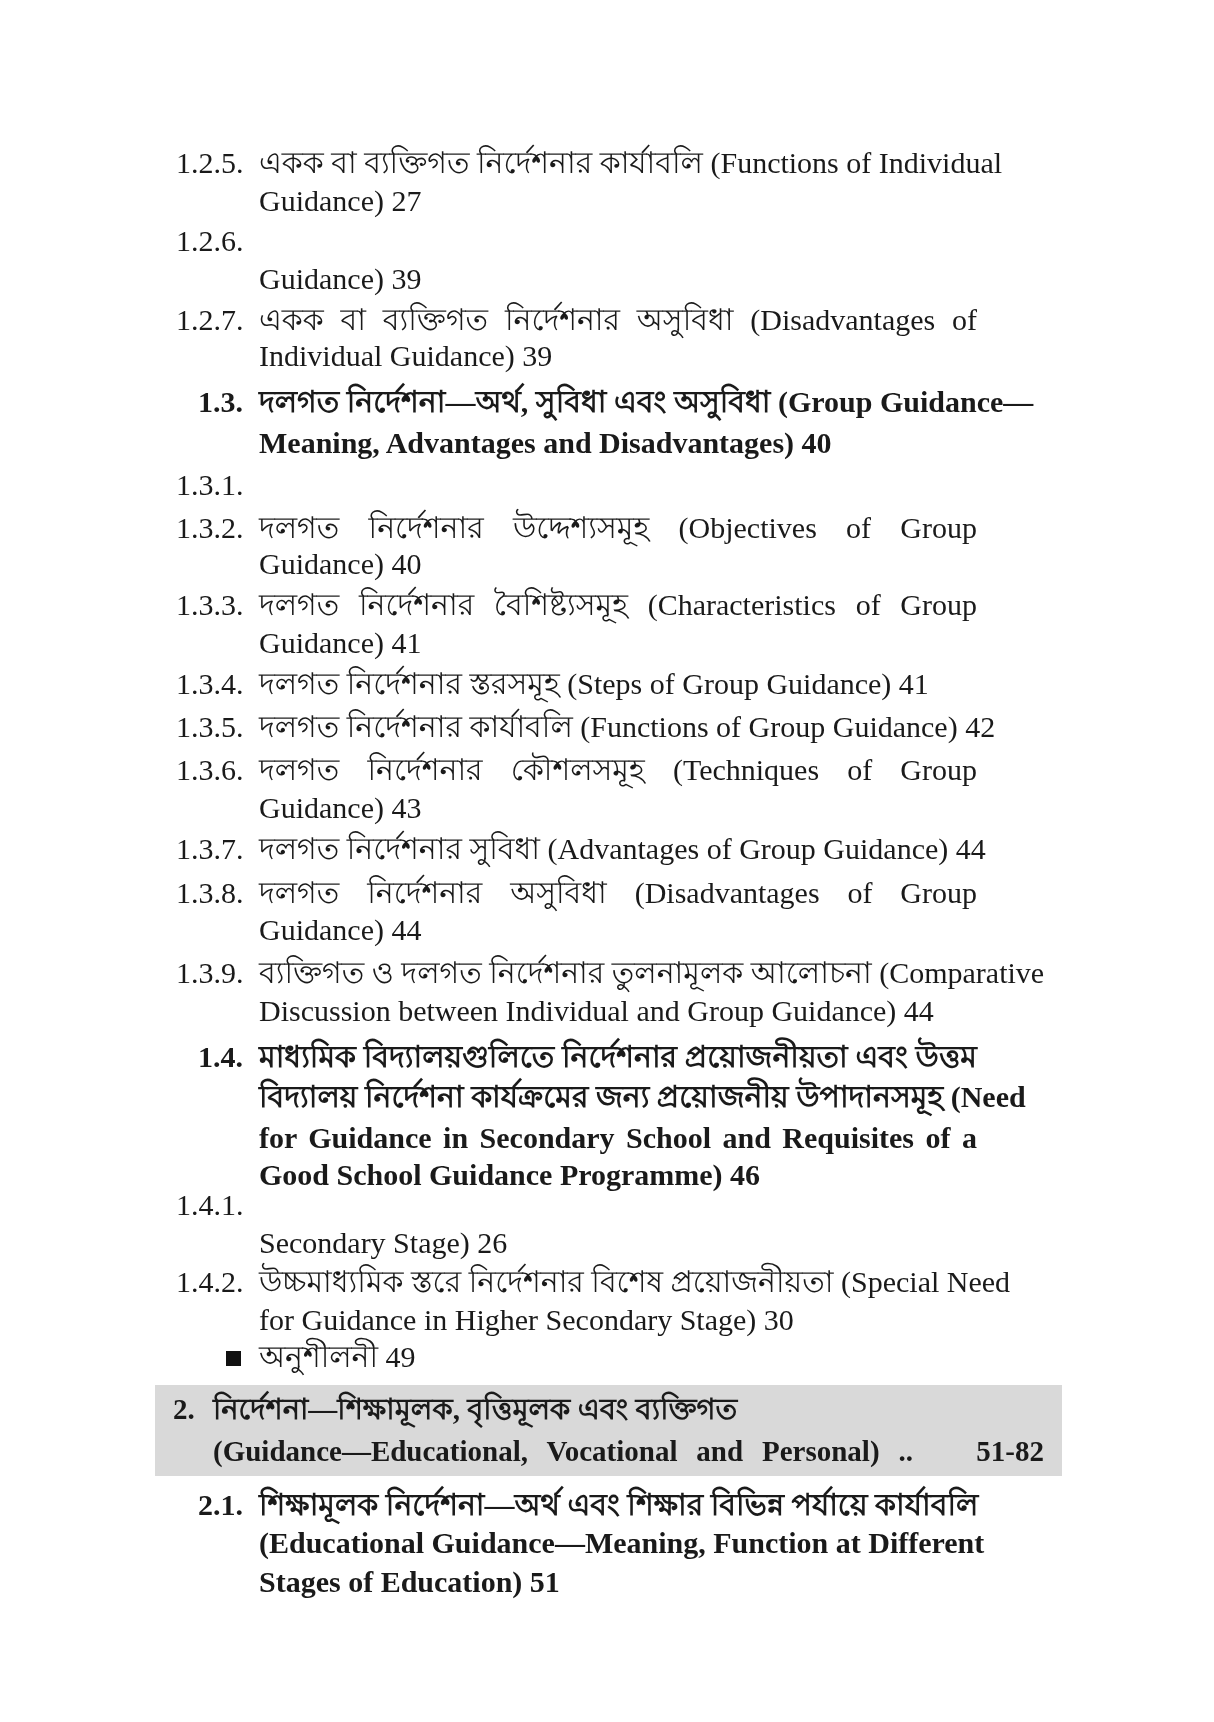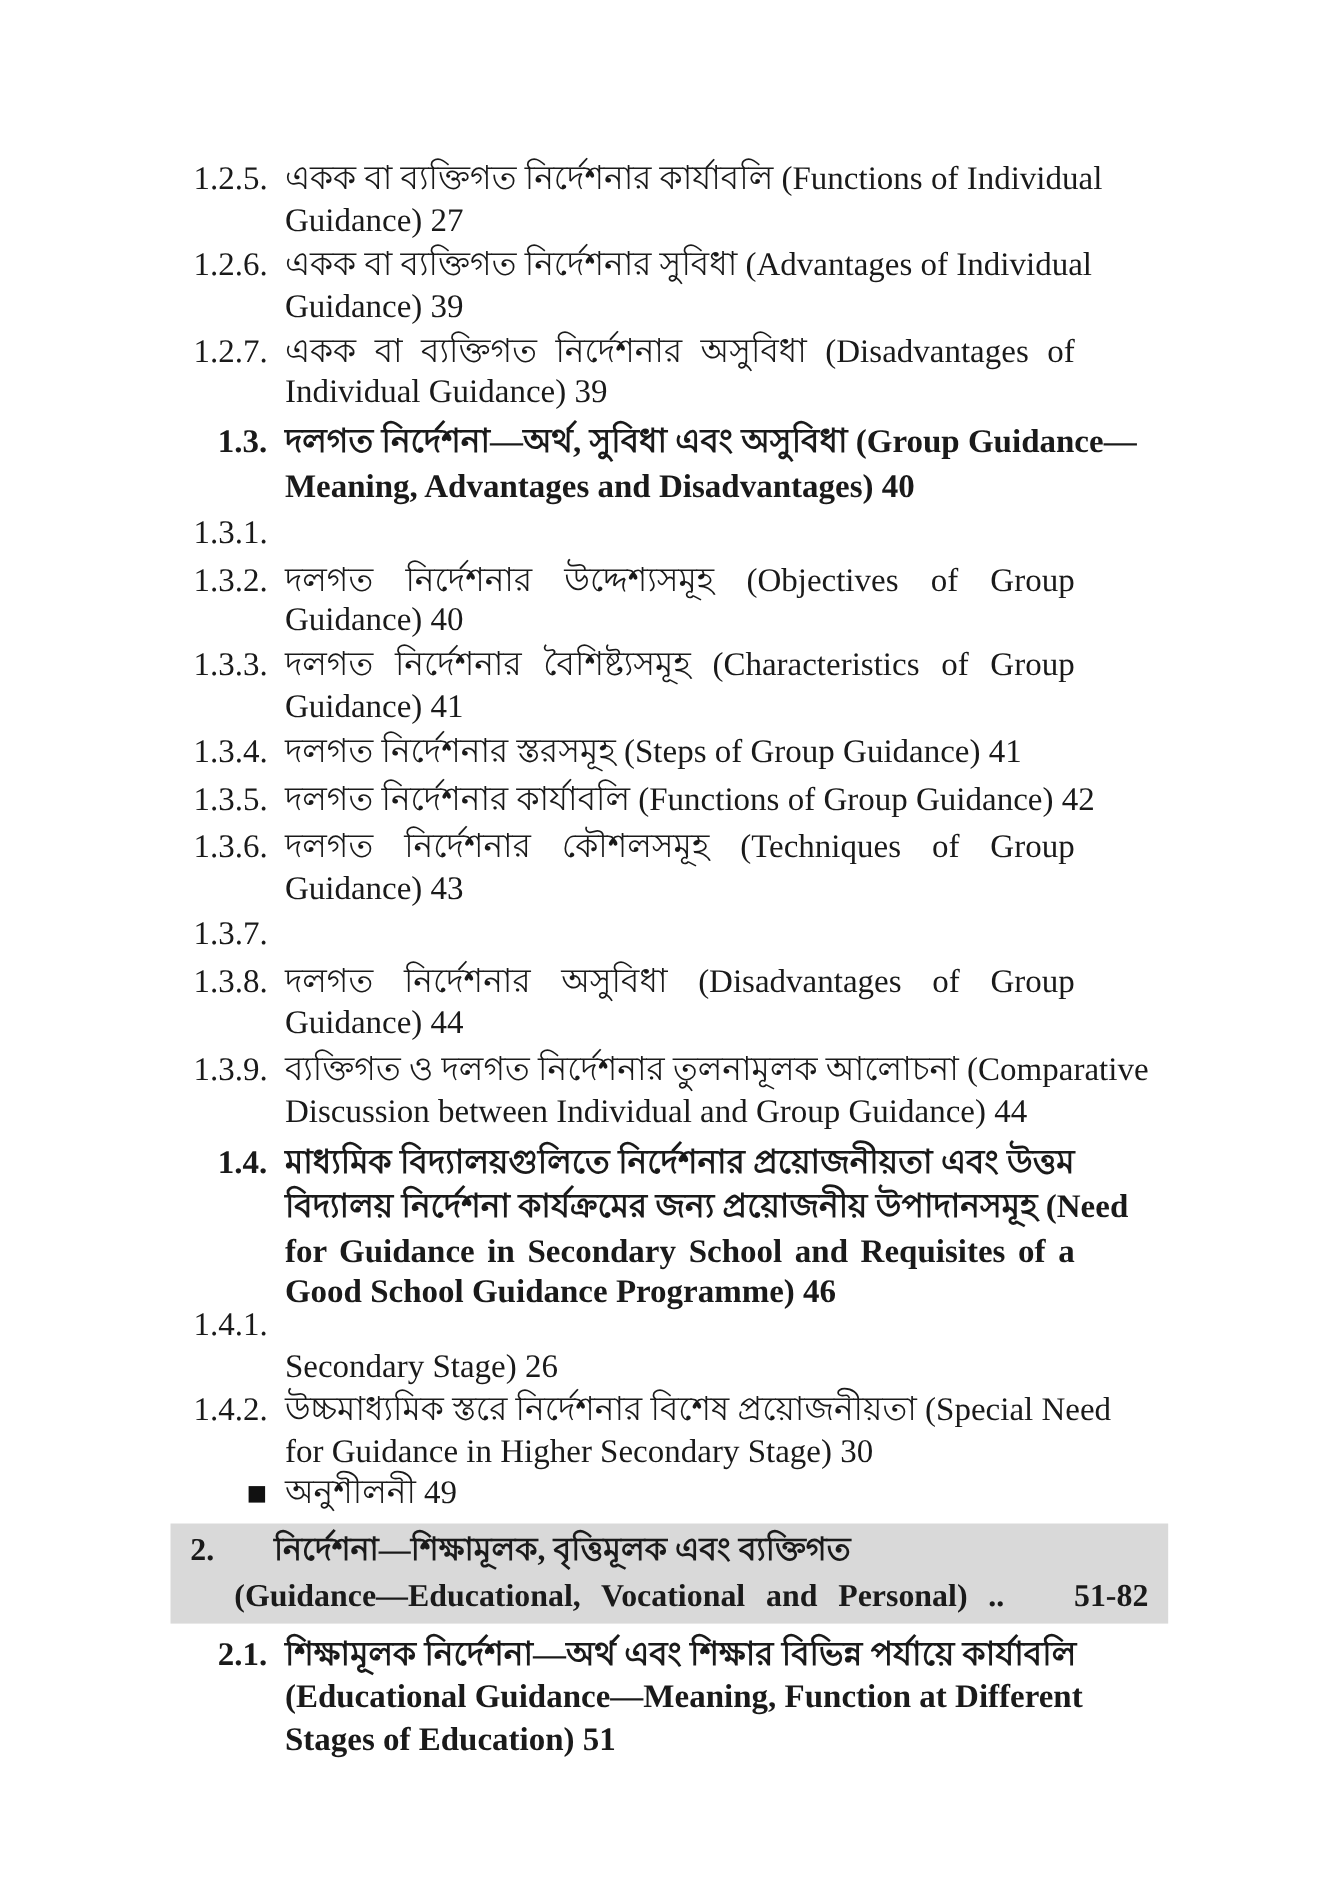--- a/index.html
+++ b/index.html
@@ -39,21 +39,21 @@
     background: #d9d9d9;
   }
   .band .bline {
     position: absolute;
     left: 0; width: 907px;
     height: 40px; line-height: 40px;
     font-size: 29px; font-weight: bold;
     white-space: nowrap;
   }
   .band .chnum { position: absolute; left: 18px; top: 0; }
-  .band .chtxt { position: absolute; left: 58px; top: 0; margin-left: 36px; }
+  .band .chtxt { position: absolute; left: 58px; top: 0; }
   .band .chtxt2 {
     position: absolute; left: 58px; top: 0; width: 700px;
     text-align: justify; text-align-last: justify;
   }
   .band .pages { position: absolute; right: 18px; top: 0; }
   .bullet {
     position: absolute; left: 226px;
     width: 15px; height: 15px; background: #111;
   }
 </style>
@@ -63,21 +63,20 @@
 <div class="line" style="top:143px">
   <span class="num sub">1.2.5.</span>
   <span class="txt">একক বা ব্যক্তিগত নির্দেশনার কার্যাবলি (Functions of Individual</span>
 </div>
 <div class="line" style="top:181px">
   <span class="txt last">Guidance)  27</span>
 </div>
 
 <div class="line" style="top:221px">
   <span class="num sub">1.2.6.</span>
-  <span class="txt">একক বা ব্যক্তিগত নির্দেশনার সুবিধা (Advantages of Individual</span>
 </div>
 <div class="line" style="top:259px">
   <span class="txt last">Guidance)  39</span>
 </div>
 
 <div class="line" style="top:300px">
   <span class="num sub">1.2.7.</span>
   <span class="txt">একক বা ব্যক্তিগত নির্দেশনার অসুবিধা (Disadvantages of</span>
 </div>
 <div class="line" style="top:336px">
@@ -125,20 +124,21 @@
 <div class="line" style="top:750px">
   <span class="num sub">1.3.6.</span>
   <span class="txt">দলগত নির্দেশনার কৌশলসমূহ (Techniques of Group</span>
 </div>
 <div class="line" style="top:788px">
   <span class="txt last">Guidance)  43</span>
 </div>
 
 <div class="line" style="top:829px">
   <span class="num sub">1.3.7.</span>
+  <span class="txt">দলগত নির্দেশনার সুবিধা (Advantages of Group Guidance) 44</span>
 </div>
 
 <div class="line" style="top:873px">
   <span class="num sub">1.3.8.</span>
   <span class="txt">দলগত নির্দেশনার অসুবিধা (Disadvantages of Group</span>
 </div>
 <div class="line" style="top:910px">
   <span class="txt last">Guidance)  44</span>
 </div>
 

